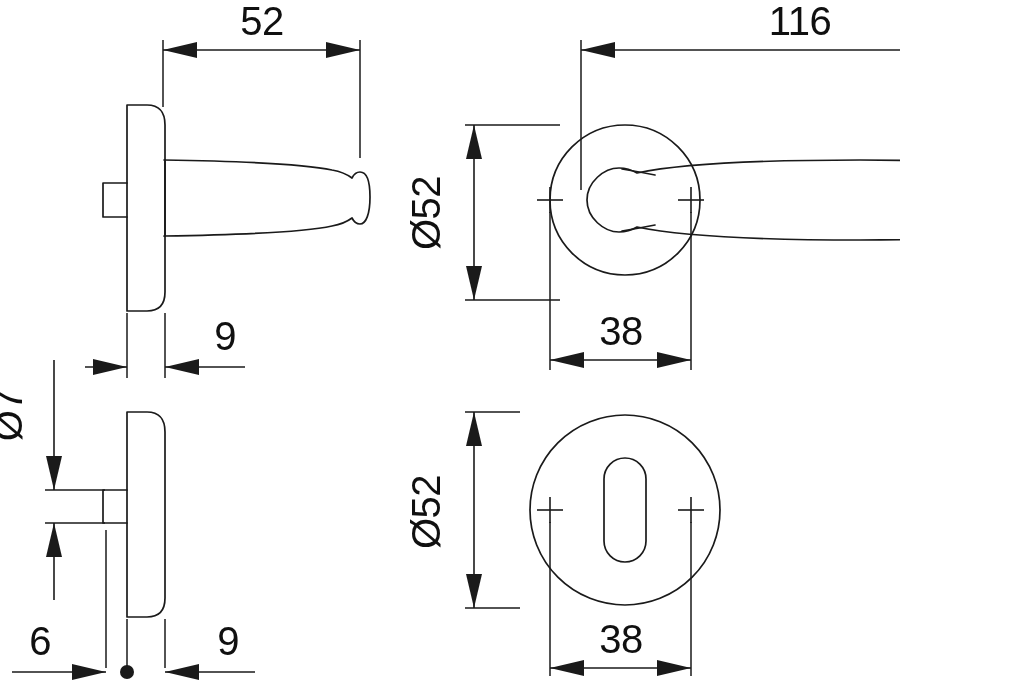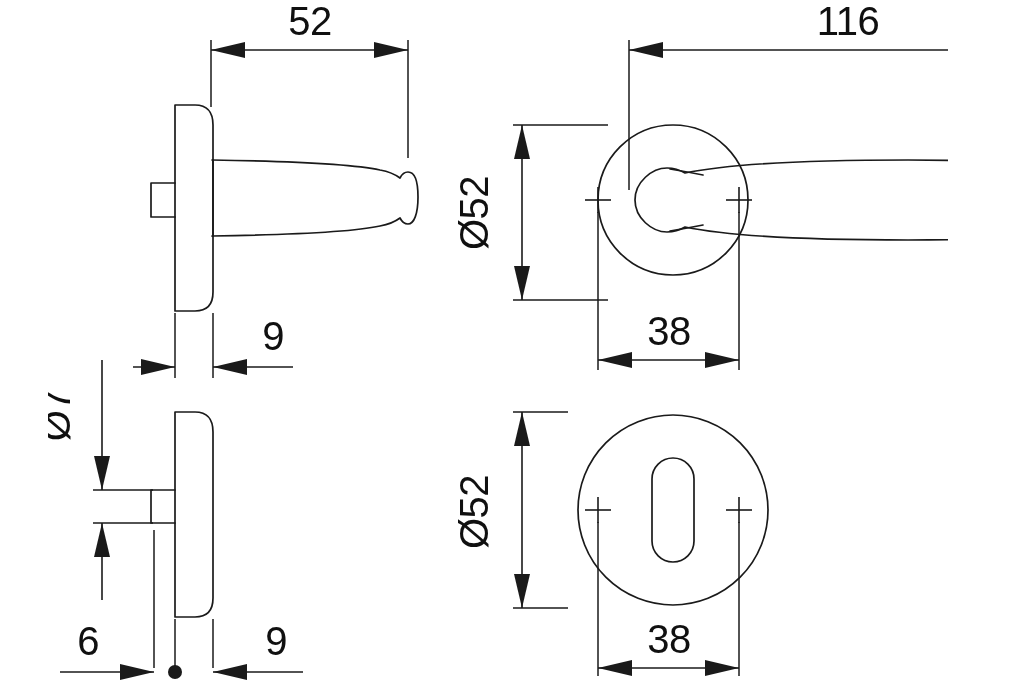--- a/index.html
+++ b/index.html
@@ -10,21 +10,20 @@
   }
   body {
     font-family: "Liberation Sans", sans-serif;
   }
   #drawing-root {
     position: relative;
     width: 900px;
     height: 685px;
     background: #ffffff;
     overflow: hidden;
-    padding-left: 48px;
   }
   #drawing-root svg {
     display: block;
     width: 1024px;
     height: 685px;
   }
   .part-outline {
     fill: none;
     stroke: #1a1a1a;
     stroke-width: 1.7;

